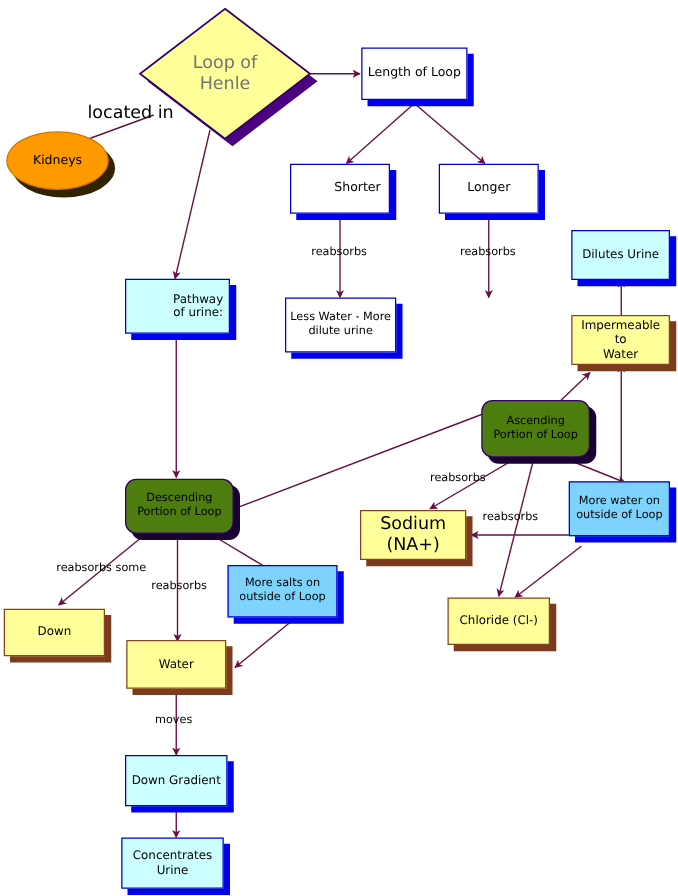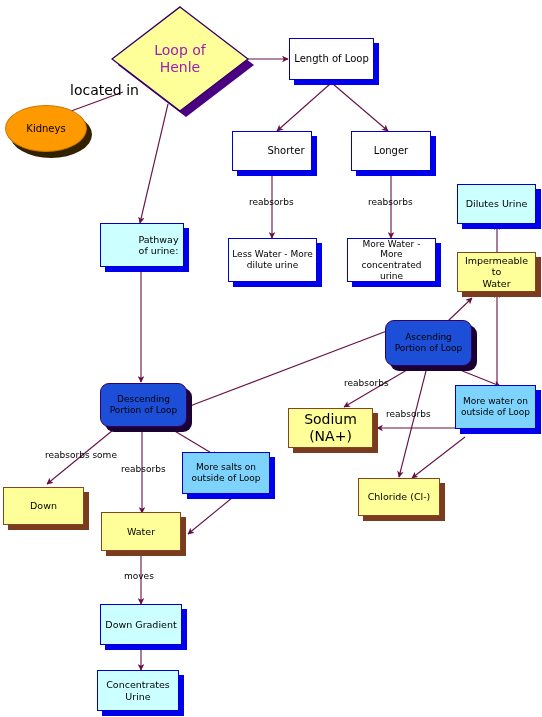--- a/index.html
+++ b/index.html
@@ -66,21 +66,21 @@
   }
   
   .st-yellow {
     background: #ffff99;
     border: 1px solid #884422;
     box-shadow: 5px 5px 0 0 #7a3b1e;
     color: #000000;
   }
   
   .st-lav {
-    background: #1d4ed8;
+    background: #4d7c0f;
     border: 1px solid #330066;
     border-radius: 9px;
     box-shadow: 5px 5px 0 0 #1a0033;
     color: #000000;
   }
 
   
   .diamond-wrap {
     position: absolute;
     z-index: 5;
@@ -101,21 +101,21 @@
     left: 0;
     top: 0;
     width: 100%;
     height: 100%;
     display: flex;
     align-items: center;
     justify-content: center;
     text-align: center;
     white-space: pre-line;
     line-height: 1.2;
-    color: #a21caf;
+    color: #737373;
   }
 
   
   .ellipse-wrap {
     position: absolute;
     z-index: 5;
   }
   .ellipse-wrap .eshadow {
     position: absolute;
     left: 5px;
@@ -245,24 +245,20 @@
 
   <div class="node st-white" style="left:351px; top:131px; width:80px; height:40px; font-size:10px;">
     <span class="lbl">Longer</span>
   </div>
 
   <div class="node st-white" style="left:228px; top:238px; width:89px; height:44px; font-size:9px;">
     <span class="lbl">Less Water - More
 dilute urine</span>
   </div>
 
-  <div class="node st-white" style="left:347px; top:238px; width:89px; height:44px; font-size:9px;">
-    <span class="lbl">More Water - More
-concentrated urine</span>
-  </div>
 
   <div class="node st-cyan" style="left:457px; top:184px; width:79px; height:40px; font-size:9.5px;">
     <span class="lbl">Dilutes Urine</span>
   </div>
 
   <div class="node st-yellow" style="left:457px; top:252px; width:79px; height:40px; font-size:9.5px;">
     <span class="lbl">Impermeable to
 Water</span>
   </div>
 

